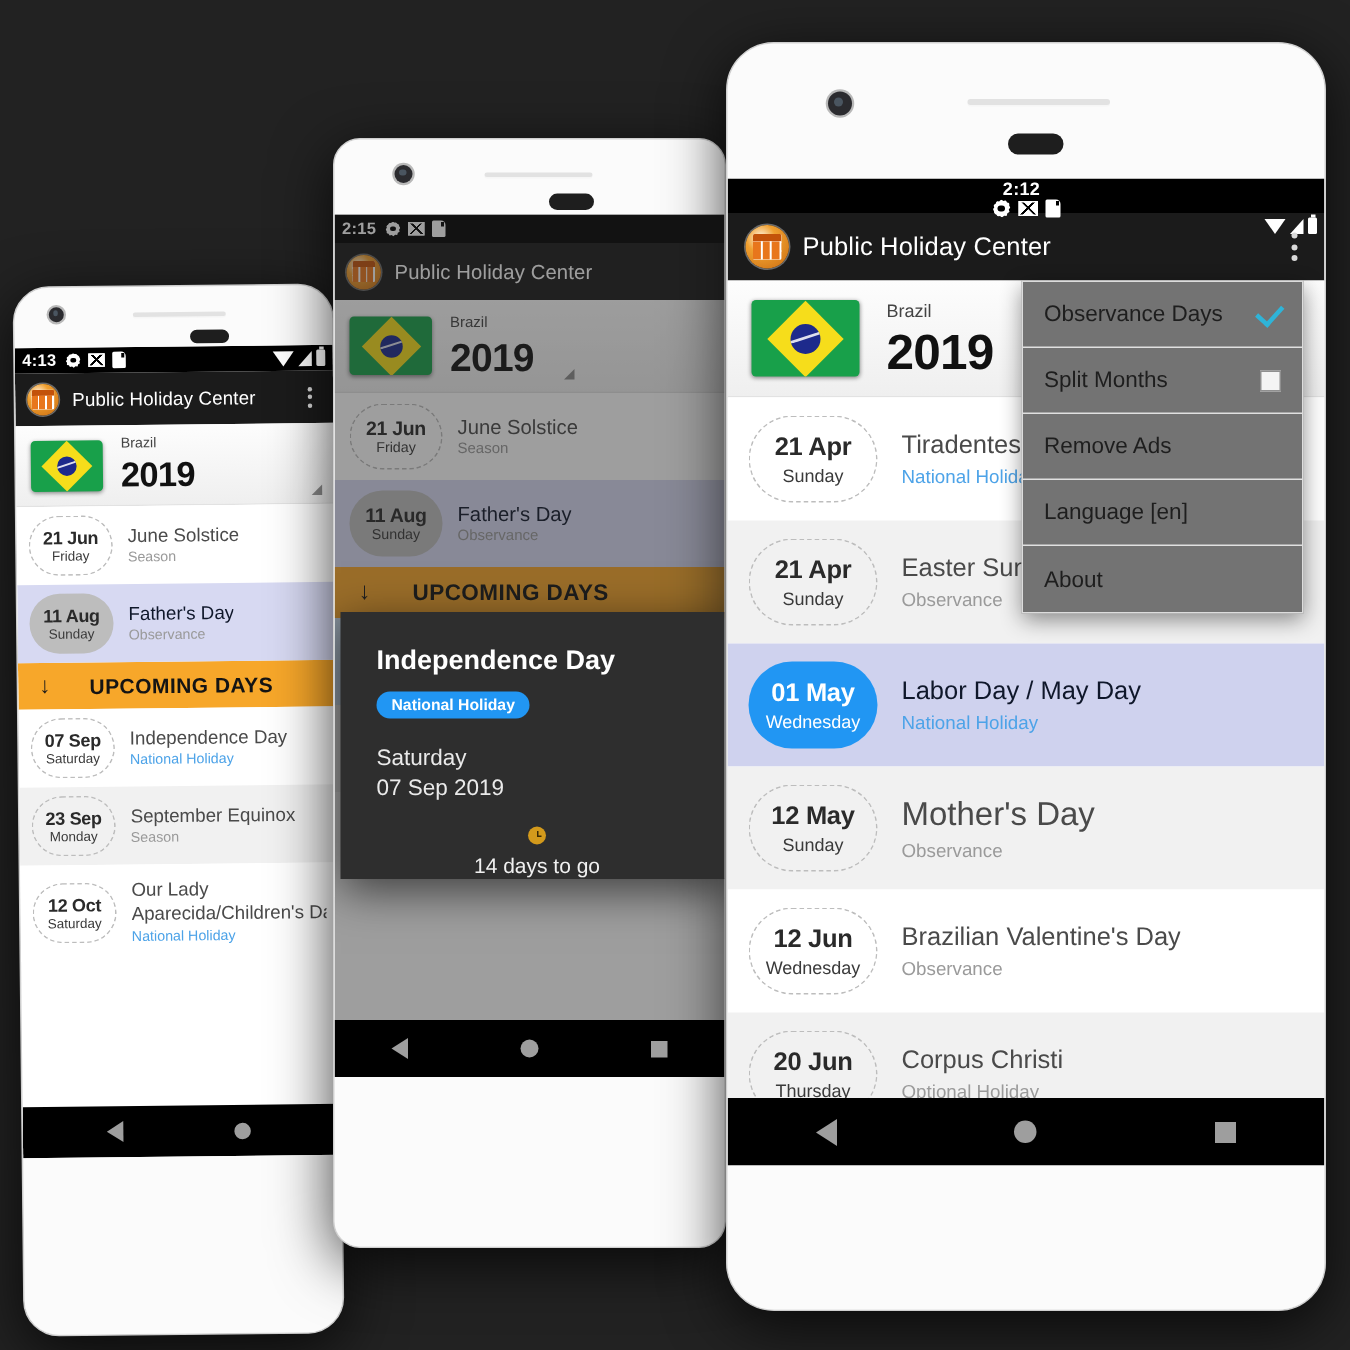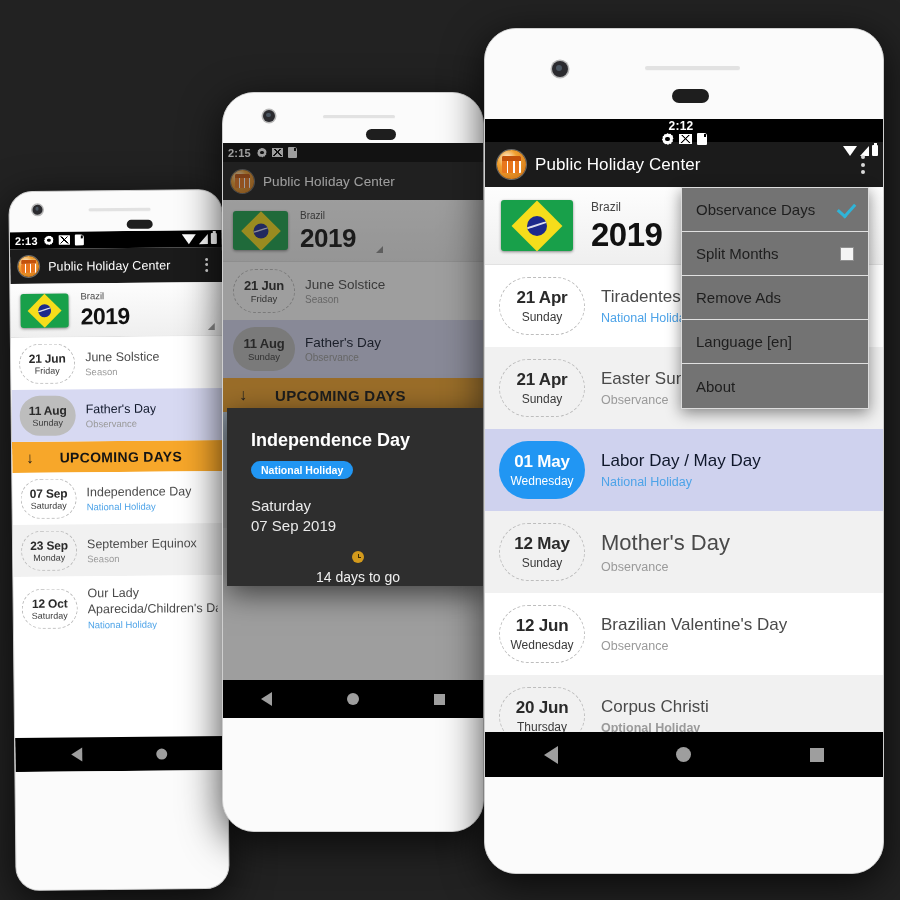--- a/index.html
+++ b/index.html
@@ -172,21 +172,21 @@
   <div class="phone" style="left:12px; top:190px; width:214px; height:700px; transform: rotate(-0.6deg); border-radius:24px;">
     <div class="bezel-top" style="height:40px;">
       <div class="cam" style="left:23px; top:13px; width:10px; height:10px;"></div>
       <div class="speaker" style="left:79px; top:17px; width:62px; height:3px;"></div>
       <div class="pill" style="left:117px; top:29px; width:26px; height:9px;"></div>
     </div>
 
     <div class="screen" style="width:100%; height:540px;">
 
       <div class="statusbar" style="height:17px;">
-        <span class="time">2:13</span>
+        <span class="time">4:13</span>
         <span class="sb-icons-left">
           <span class="ic ic-gear"></span>
           <span class="ic ic-mail"></span>
           <span class="ic ic-sd"></span>
         </span>
         <span class="sb-icons-right">
           <span class="ic ic-wifi"></span>
           <span class="ic ic-signal"></span>
           <span class="ic ic-batt"></span>
         </span>
@@ -282,21 +282,21 @@
 
       <div class="navbar" style="height:34px; position:absolute; bottom:0; left:0; right:0; justify-content:flex-start; padding-left:56px; gap:74px;">
         <span class="nav-back"></span>
         <span class="nav-home" style="width:11px;height:11px;"></span>
       </div>
     </div>
 
     <div class="bezel-bottom" style="height:120px;"></div>
   </div>
 
-  <div class="phone" style="left:222px; top:92px; width:262px; height:740px; border-radius:32px;">
+  <div class="phone" style="left:222px; top:92px; width:262px; height:740px; border-radius:18px;">
     <div class="bezel-top" style="height:50px;">
       <div class="cam" style="left:40px; top:17px; width:12px; height:12px;"></div>
       <div class="speaker" style="left:100px; top:22px; width:72px; height:3px;"></div>
       <div class="pill" style="left:143px; top:36px; width:30px; height:11px;"></div>
     </div>
 
     <div class="screen" style="width:100%; height:575px;">
       <div class="statusbar" style="height:19px;">
         <span class="time">2:15</span>
         <span class="sb-icons-left">
@@ -512,21 +512,21 @@
           </span>
         </div>
 
         <div class="row alt" style="height:82px; padding:0 14px;">
           <span class="datechip" style="width:86px;height:58px;">
             <span class="d" style="font-size:17px;">20 Jun</span>
             <span class="w" style="font-size:12px; margin-top:2px;">Thursday</span>
           </span>
           <span class="rowtxt clip" style="margin-left:16px;">
             <div class="name clip" style="font-size:17px;">Corpus Christi</div>
-            <div class="kind clip" style="font-size:12.5px; margin-top:4px;font-weight:bold;">Optional Holiday</div>
+            <div class="kind clip" style="font-size:12.5px; margin-top:4px;">Optional Holiday</div>
           </span>
         </div>
       </div>
 
       <div class="menu" style="right:14px; top:68px; width:188px;">
         <div class="mi" style="height:44px; padding:0 14px;">
           <span class="mlabel" style="font-size:15px;">Observance Days</span>
           <span class="cbox on"></span>
         </div>
         <div class="mi" style="height:44px; padding:0 14px;">

